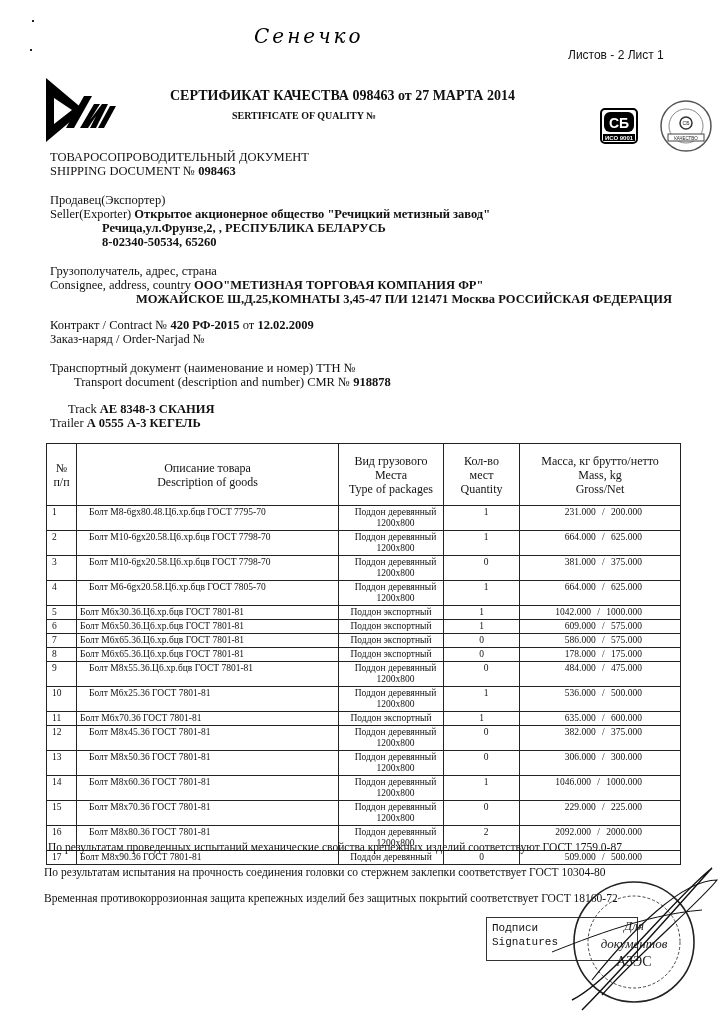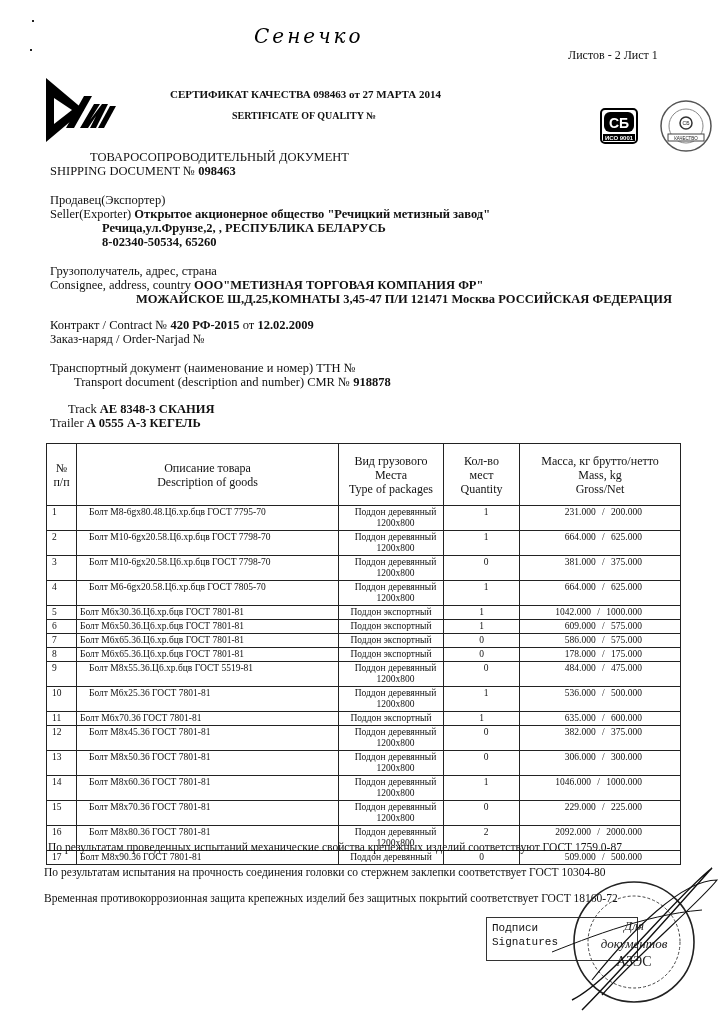--- a/index.html
+++ b/index.html
@@ -1,27 +1,27 @@
 <!DOCTYPE html>
 <html><head>
 <meta charset="utf-8">
 <style>
   * { box-sizing: border-box; margin: 0; padding: 0; }
   html, body { width: 724px; height: 1024px; background: #fff; overflow: hidden; }
   body { position: relative; font-family: "Liberation Serif", serif; color: #111; font-size: 12px; }
   .abs { position: absolute; white-space: nowrap; }
-  .mono { font-family: Liberation Serif, serif; }
+  .mono { font-family: Liberation Sans, sans-serif; }
   b, .b { font-weight: bold; }
   .dot { position: absolute; width: 2px; height: 2px; background: #222; }
 
   .handwrite { left: 254px; top: 24px; font-family: "DejaVu Serif", serif; font-style: italic; font-size: 20px; letter-spacing: 3px; color: #000000; }
   .sheets { left: 568px; top: 48px; font-size: 12px; }
 
   .logo { left: 44px; top: 76px; width: 74px; height: 68px; }
-  .title1 { left: 170px; top: 88px; font-size: 11px; font-weight: bold; }
+  .title1 { left: 170px; top: 88px; font-size: 14px; font-weight: bold; }
   .title2 { left: 232px; top: 110px; font-size: 10px; font-weight: bold; }
   .stb { left: 600px; top: 108px; width: 38px; height: 36px; }
   .seal-q { left: 658px; top: 98px; width: 56px; height: 56px; }
 
   .line { font-size: 12.5px; }
 
   table.goods { position: absolute; left: 46px; top: 443px; width: 634px; border-collapse: collapse; table-layout: fixed; }
   table.goods td, table.goods th { border: 1px solid #222; vertical-align: top; font-weight: normal; }
   table.goods th { font-size: 12px; line-height: 14px; text-align: center; vertical-align: middle; height: 62px; }
   table.goods td { font-size: 9.5px; line-height: 11px; padding: 1px 3px; }
@@ -66,21 +66,21 @@
 
 <svg class="abs seal-q" viewBox="0 0 56 56">
   <circle cx="28" cy="28" r="25" fill="none" stroke="#555" stroke-width="1.5"></circle>
   <circle cx="28" cy="28" r="17" fill="none" stroke="#888" stroke-width="1"></circle>
   <circle cx="28" cy="25" r="6" fill="none" stroke="#333" stroke-width="1.5"></circle>
   <text x="28" y="27" font-size="5" text-anchor="middle" fill="#222" font-family="Liberation Sans, sans-serif">СБ</text>
   <rect x="10" y="36" width="36" height="7" fill="#fff" stroke="#444"></rect>
   <text x="28" y="41.5" font-size="4.5" text-anchor="middle" fill="#222" font-family="Liberation Sans, sans-serif">КАЧЕСТВО</text>
 </svg>
 
-<div class="abs line" style="left:50px;top:150px;margin-left:40px;">ТОВАРОСОПРОВОДИТЕЛЬНЫЙ ДОКУМЕНТ</div>
+<div class="abs line" style="left:50px;top:150px;">ТОВАРОСОПРОВОДИТЕЛЬНЫЙ ДОКУМЕНТ</div>
 <div class="abs line" style="left:50px;top:164px;">
   <span>SHIPPING DOCUMENT №</span>
   <b>098463</b>
 </div>
 
 <div class="abs line" style="left:50px;top:193px;">Продавец(Экспортер)</div>
 <div class="abs line" style="left:50px;top:207px;">
   <span>Seller(Exporter)</span>
   <b>Открытое акционерное общество "Речицкий метизный завод"</b>
 </div>
@@ -228,21 +228,21 @@
         <td class="desc">Болт М6x65.36.Ц6.хр.бцв ГОСТ 7801-81</td>
         <td class="pkg">
           <div>Поддон экспортный</div>
           <div></div>
         </td>
         <td class="qty">0</td>
         <td class="mass">178.000 /  175.000</td>
       </tr>
       <tr class="tall">
         <td class="num">9</td>
-        <td class="desc">Болт М8x55.36.Ц6.хр.бцв ГОСТ 5519-81</td>
+        <td class="desc">Болт М8x55.36.Ц6.хр.бцв ГОСТ 7801-81</td>
         <td class="pkg">
           <div>Поддон деревянный</div>
           <div>1200x800</div>
         </td>
         <td class="qty">0</td>
         <td class="mass">484.000 /  475.000</td>
       </tr>
       <tr class="tall">
         <td class="num">10</td>
         <td class="desc">Болт М6x25.36 ГОСТ 7801-81</td>

